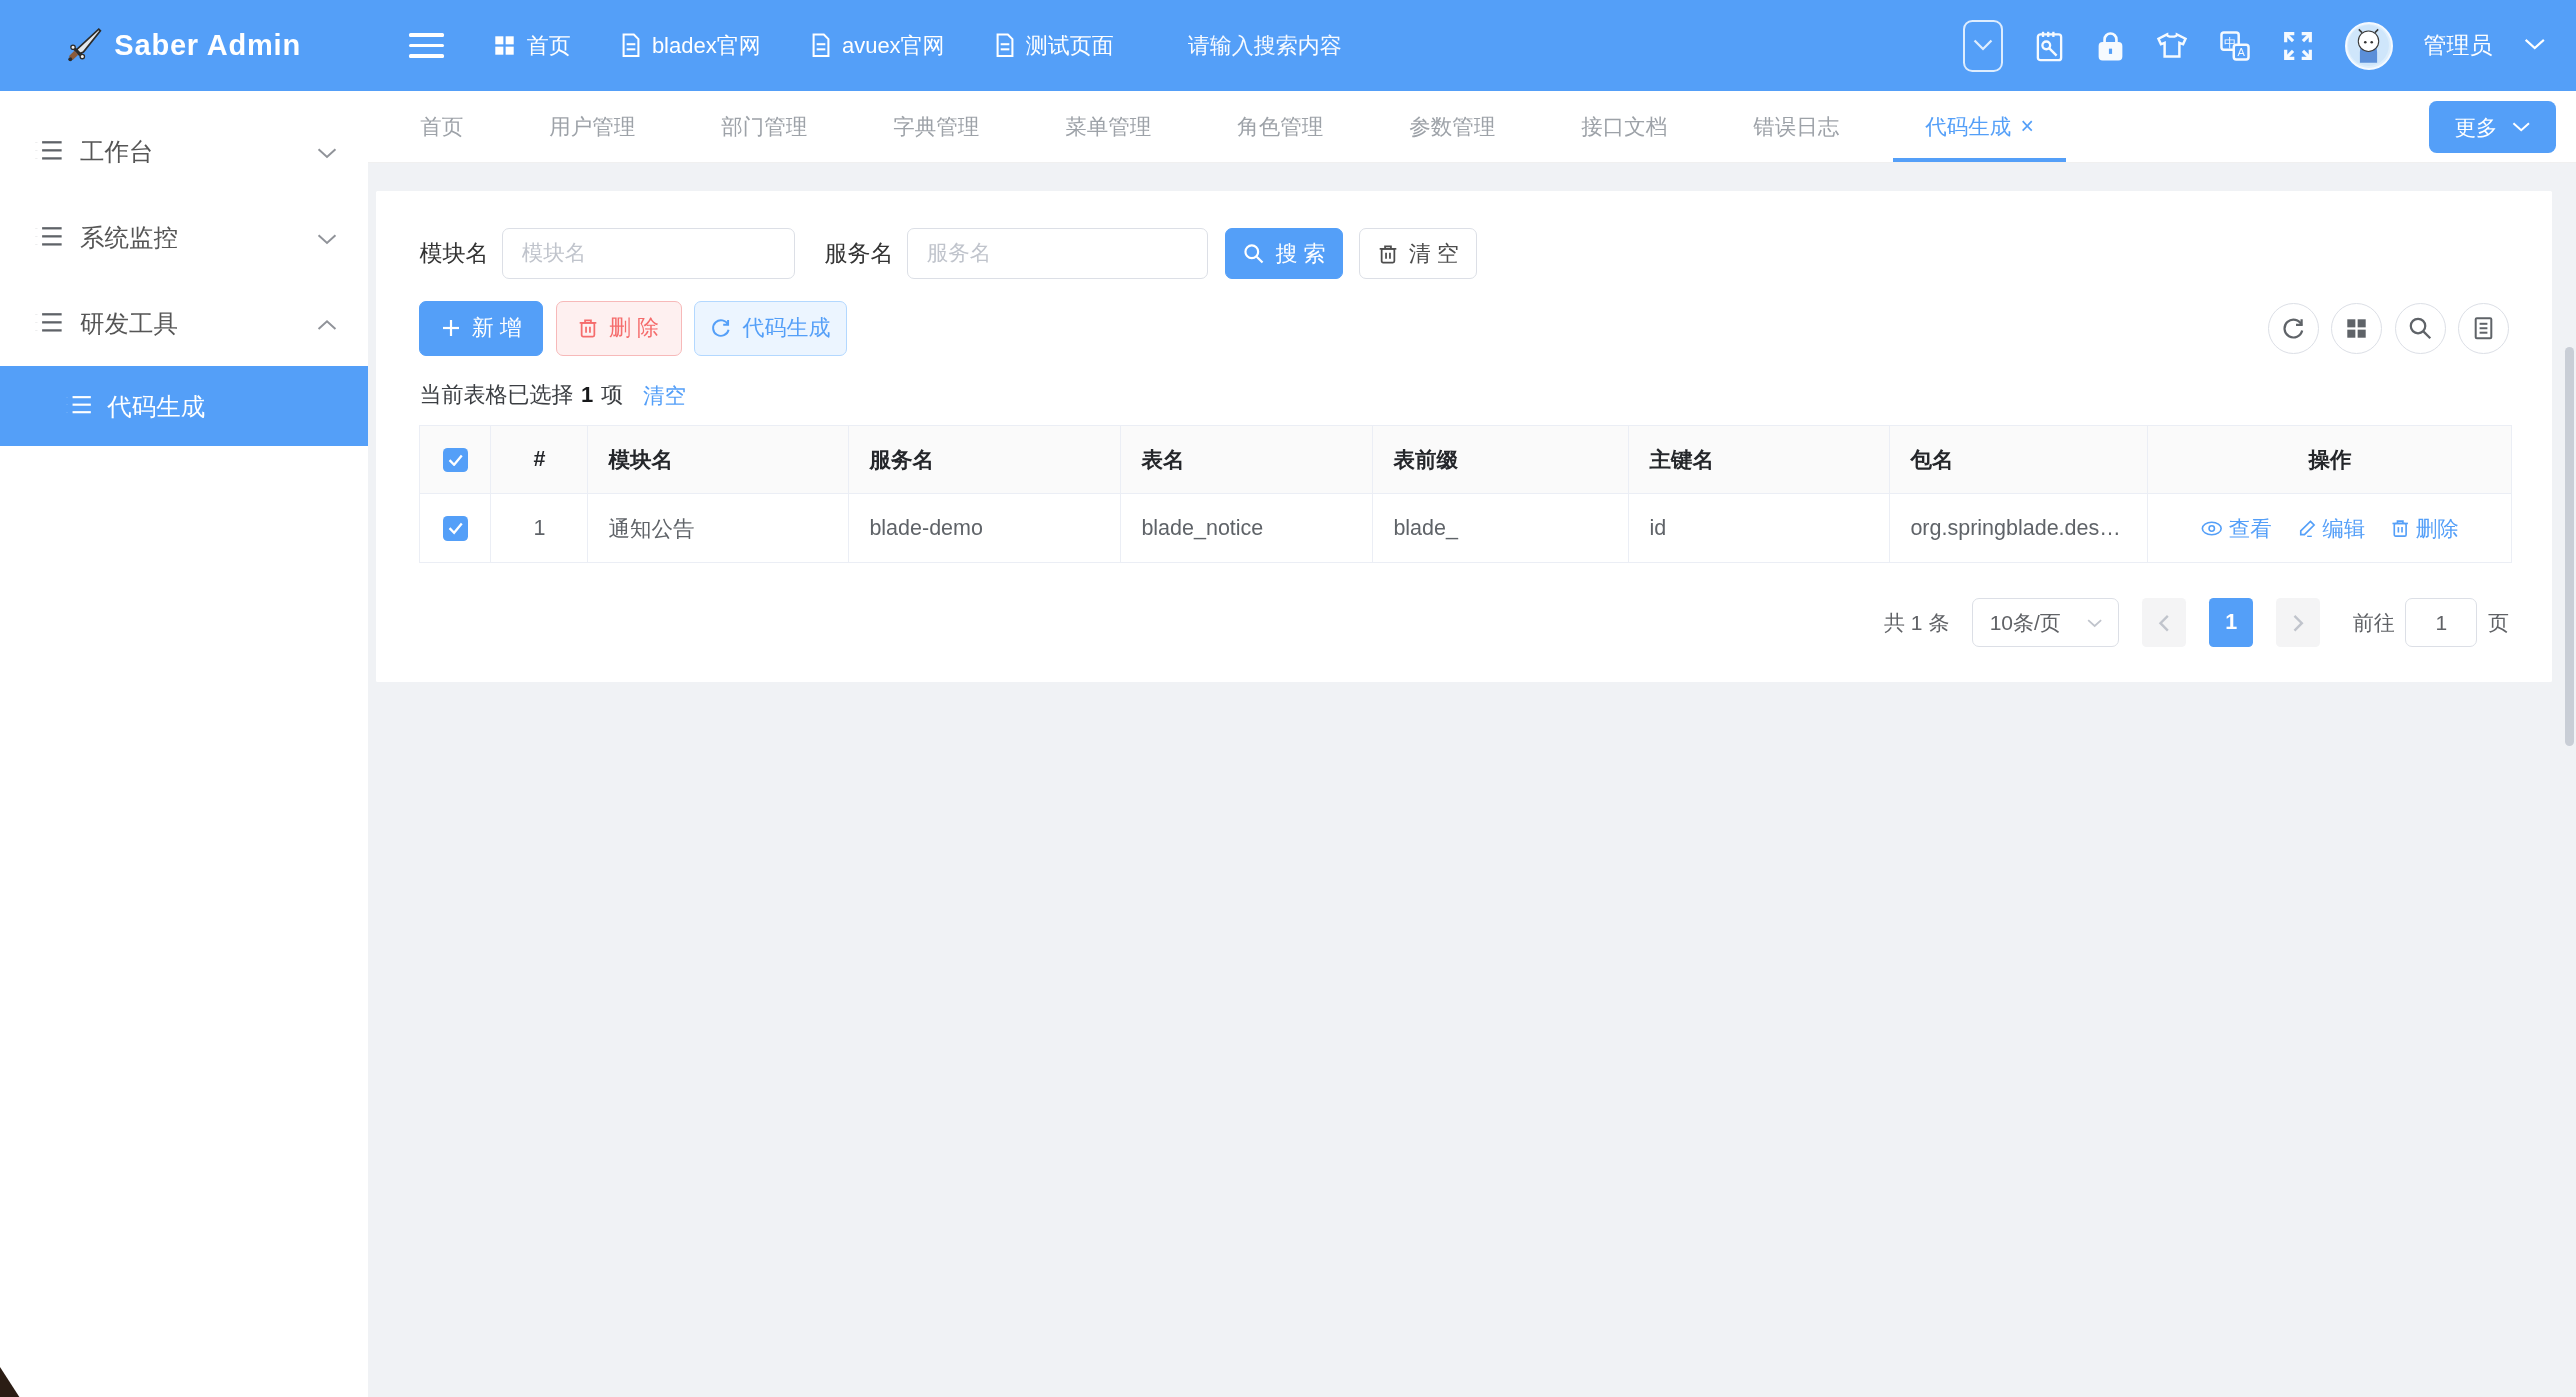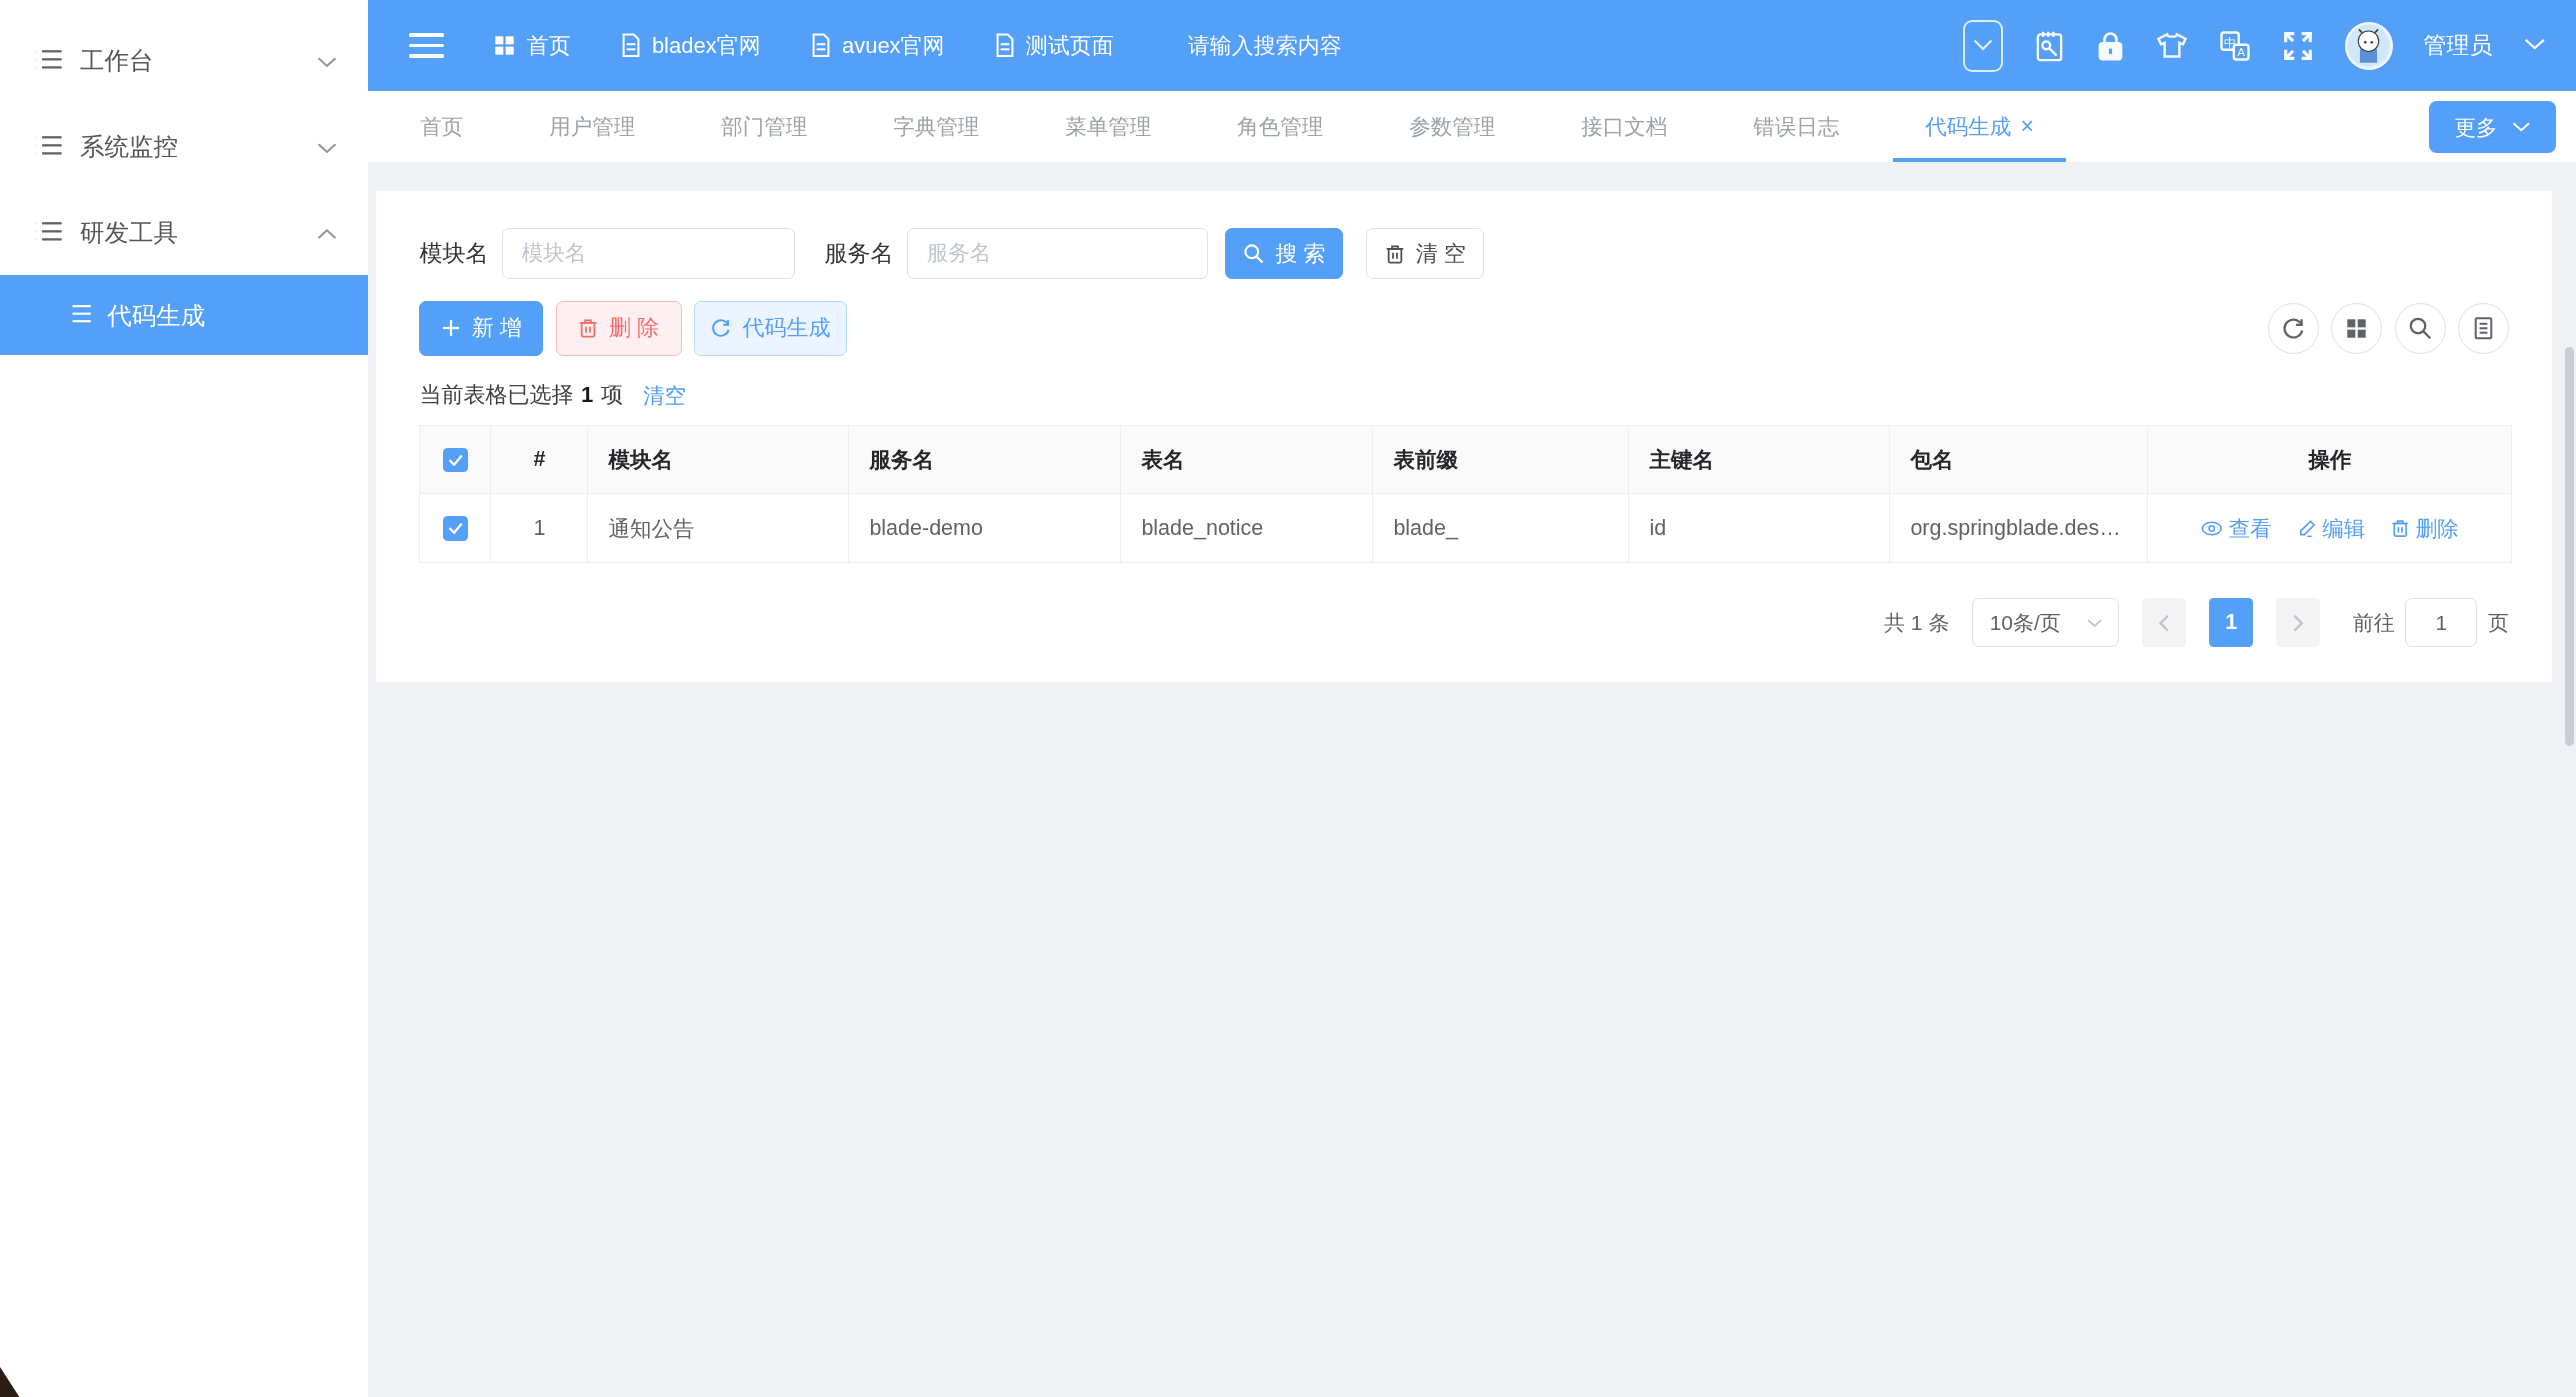--- a/index.html
+++ b/index.html
@@ -53,21 +53,21 @@
   .f-label { font-size:23px; color:#333; margin-right:14px; white-space:nowrap; }
   .f-input { width:293px; height:51px; border:1.5px solid #dcdfe6; border-radius:7px; padding:0 18.4px; font-size:21.5px; color:#606266; outline:none; font-family:inherit; }
   .f-input::placeholder { color:#c0c4cc; }
   .gap30 { width:29px; }
   .btn { height:51px; border-radius:7px; font-size:22px; display:inline-flex; align-items:center; justify-content:center; gap:10.7px; cursor:pointer; border:1.5px solid transparent; font-family:inherit; white-space:nowrap; }
   .btn-primary { background:#549ff8; color:#fff; border-color:#549ff8; }
   .btn-plain { background:#fff; color:#4d4d4d; border-color:#dcdfe6; }
   .btn-danger { background:#fef0f0; color:#f56c6c; border-color:#f7b9b9; }
   .btn-info { background:#ecf5ff; color:#549ff8; border-color:#b3d8ff; }
   .search-btn { width:118px; margin-left:17px; }
-  .clear-btn { width:118px; margin-left:23px; }
+  .clear-btn { width:118px; margin-left:16px; }
 
   
   .action-row { display:flex; align-items:center; margin-top:21.5px; }
   .add-btn { width:124px; height:55px; }
   .del-btn { width:126px; height:55px; margin-left:12.3px;text-align:right; }
   .gen-btn { width:153px; height:55px; margin-left:12.3px; }
   .tool-circles { margin-left:auto; display:flex; gap:12.3px; }
   .circle-btn { width:51px; height:51px; border-radius:50%; border:1.5px solid #dcdfe6; background:#fff; display:flex; align-items:center; justify-content:center; color:#5f6368; cursor:pointer; }
 
   
@@ -100,20 +100,33 @@
   .corner-wedge { position:absolute; left:0; bottom:0; width:0; height:0; border-bottom:31px solid #2b1d14; border-right:20px solid transparent; }
 
   svg { flex:none; }
 </style>
 </head>
 <body>
 
 <div class="page">
 
   <aside class="sidebar">
+    <div class="logo">
+      <span>
+        <svg width="35" height="35" viewBox="0 0 32 32">
+          <polygon points="29,2 30.5,3.5 15,23 10.5,25 9,20.5" fill="#e3e7ec" stroke="#2b2b2b" stroke-width="1.6"></polygon>
+          <line x1="6.5" y1="19.5" x2="13" y2="26" stroke="#2b2b2b" stroke-width="3"></line>
+          <circle cx="5.5" cy="18.5" r="2" fill="#efefef" stroke="#2b2b2b" stroke-width="1.2"></circle>
+          <circle cx="14" cy="27" r="2" fill="#efefef" stroke="#2b2b2b" stroke-width="1.2"></circle>
+          <line x1="8.5" y1="23.5" x2="3.5" y2="28.5" stroke="#8a5a3b" stroke-width="5"></line>
+          <circle cx="3" cy="29.5" r="1.8" fill="#2b2b2b"></circle>
+        </svg>
+      </span>
+      <span class="logo-title">Saber Admin</span>
+    </div>
 
     <nav class="menu">
       <div class="menu-item">
         <svg width="28" height="23" viewBox="0 0 24 20" stroke="#5f6368" stroke-width="2">
             <line x1="1" y1="2" x2="1" y2="2.1"></line>
             <line x1="1" y1="9" x2="1" y2="9.1"></line>
             <line x1="1" y1="16" x2="1" y2="16.1"></line>
             <line x1="6" y1="2" x2="23" y2="2"></line>
             <line x1="6" y1="9" x2="23" y2="9"></line>
             <line x1="6" y1="16" x2="23" y2="16"></line>

